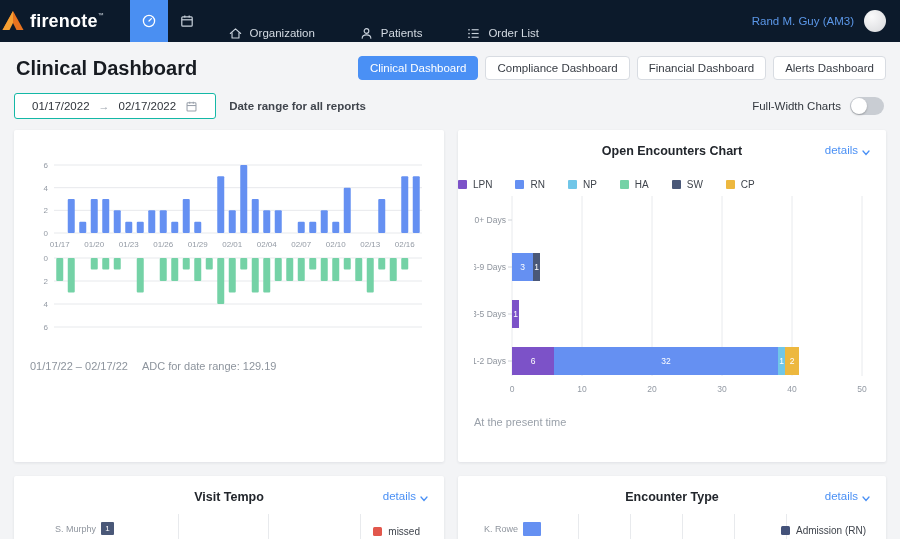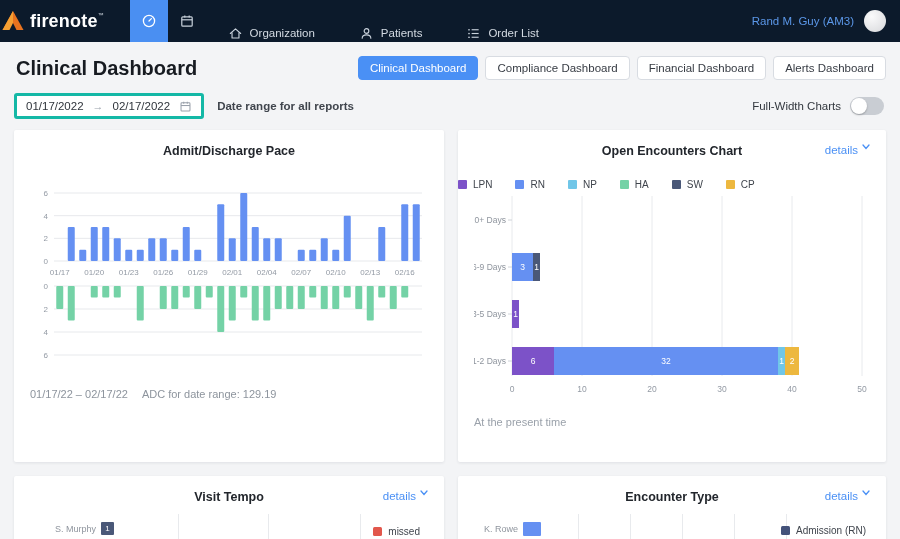--- a/index.html
+++ b/index.html
@@ -25,38 +25,38 @@
   
   .page-header { display:flex; align-items:center; justify-content:space-between; padding:14px 14px 0 16px; }
   .page-header h1 { font-size:20px; font-weight:700; color:#171b21; }
   .tabs { display:flex; gap:7px; }
   .tab { height:24px; padding:0 11px; font-size:11.5px; font-family:inherit; border-radius:4px;
          background:#fff; border:1px solid #d8dce2; color:#363b43; cursor:pointer; }
   .tab.active { background:#4a90f5; border-color:#4a90f5; color:#fff; }
 
   
   .filter-row { display:flex; align-items:center; padding:13px 16px 0 14px; }
-  .date-box { background:#fff; border:3px solid #14b8a6; border-radius:3px; height:26px;
-              display:flex; align-items:center; padding:0 9px; gap:9px; font-size:11.5px; color:#2f343b; cursor:pointer; }
+  .date-box { background:#fff; border:1px solid #14b8a6; border-radius:3px; height:26px;
+              display:flex; align-items:center; padding:0 17px; gap:9px; font-size:11.5px; color:#2f343b; cursor:pointer; }
   .date-arrow { color:#9aa1ab; font-size:11px; }
   .date-caption { margin-left:13px; font-size:11.5px; color:#40454d; font-weight:600; }
   .filter-right { margin-left:auto; display:flex; align-items:center; gap:9px; }
   .toggle-label { font-size:11.5px; color:#32373e; }
   .toggle { width:34px; height:18px; border-radius:9px; background:#c9cdd3; position:relative; cursor:pointer; }
   .toggle .knob { position:absolute; left:1px; top:1px; width:16px; height:16px; border-radius:50%;
                   background:#fff; box-shadow:0 1px 2px rgba(0,0,0,.25); }
 
   
   .grid { display:grid; grid-template-columns:430px 428px; gap:14px; padding:11px 14px 0 14px; }
   .card { background:#fff; border-radius:2px; box-shadow:0 1px 3px rgba(25,35,55,.09); position:relative; }
   .card-tall { height:332px; }
   .card-cut { height:220px; }
   .card-title { text-align:center; font-size:12.5px; font-weight:700; color:#22262c; padding-top:14px; }
   .details { position:absolute; top:14px; right:16px; color:#4a90f5; font-size:11.5px; cursor:pointer;
-             display:flex; align-items:flex-start; gap:4px; text-decoration:none; }
+             display:flex; align-items:flex-end; gap:4px; text-decoration:none; }
 
   .chart-box { margin:20px 16px 0 16px; }
   .legend-center { display:flex; justify-content:center; gap:34px; margin-top:13px; }
   .legend-item { display:flex; align-items:center; gap:6px; font-size:10.5px; color:#4b5058; }
   .legend-sq { width:8px; height:8px; border-radius:1.5px; display:inline-block; }
   .card-foot { margin:18px 16px 0 16px; font-size:11px; color:#8d949d; display:flex; gap:14px; }
 
   .oe-legend { display:flex; gap:23px; margin:21px 0 6px 0; }
   .oe-legend .legend-item { font-size:10px; color:#3f444c; }
   .oe-legend .legend-sq { width:9px; height:9px; border-radius:1px; }
@@ -165,21 +165,20 @@
     <span class="toggle-label">Full-Width Charts</span>
     <div class="toggle">
         <div class="knob"></div>
       </div>
   </div>
 </div>
 
 <div class="grid">
 
   <div class="card card-tall">
-    <div class="card-title">Admit/Discharge Pace</div>
     <div class="chart-box" id="admit-chart"><svg width="398" height="188" viewBox="0 0 398 188">
           <line x1="24" x2="392" y1="83" y2="83" stroke="#e7e9ec"></line>
           <text x="18" y="86" font-family="Liberation Sans, sans-serif" font-size="8" fill="#939aa4" text-anchor="end">0</text>
           <line x1="24" x2="392" y1="108" y2="108" stroke="#e7e9ec"></line>
           <text x="18" y="111" font-family="Liberation Sans, sans-serif" font-size="8" fill="#939aa4" text-anchor="end">0</text>
           <line x1="24" x2="392" y1="60.34" y2="60.34" stroke="#e7e9ec"></line>
           <text x="18" y="63.34" font-family="Liberation Sans, sans-serif" font-size="8" fill="#939aa4" text-anchor="end">2</text>
           <line x1="24" x2="392" y1="131" y2="131" stroke="#e7e9ec"></line>
           <text x="18" y="134" font-family="Liberation Sans, sans-serif" font-size="8" fill="#939aa4" text-anchor="end">2</text>
           <line x1="24" x2="392" y1="37.68" y2="37.68" stroke="#e7e9ec"></line>

